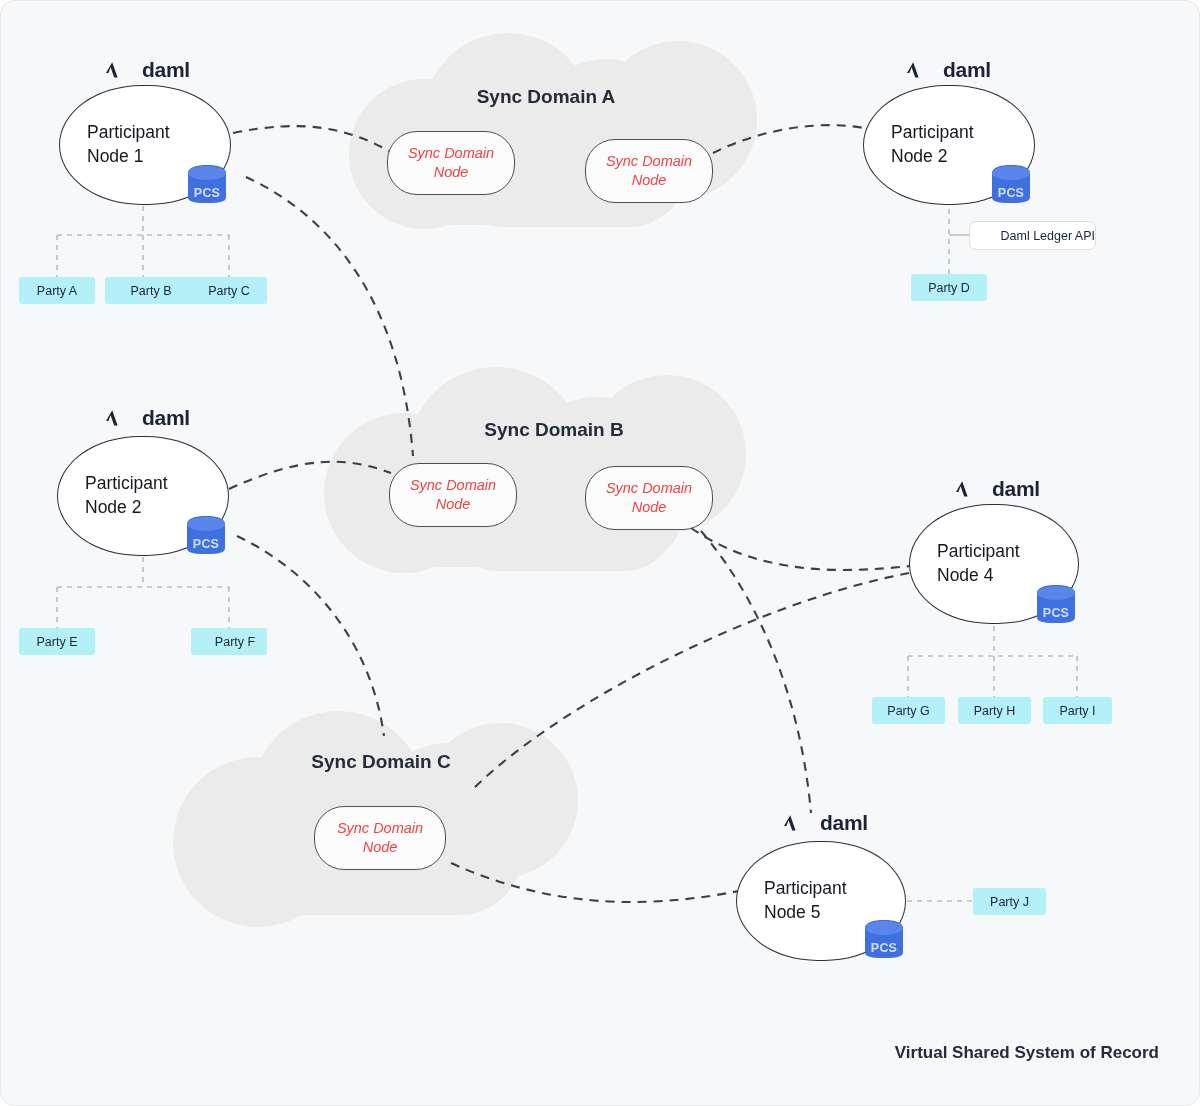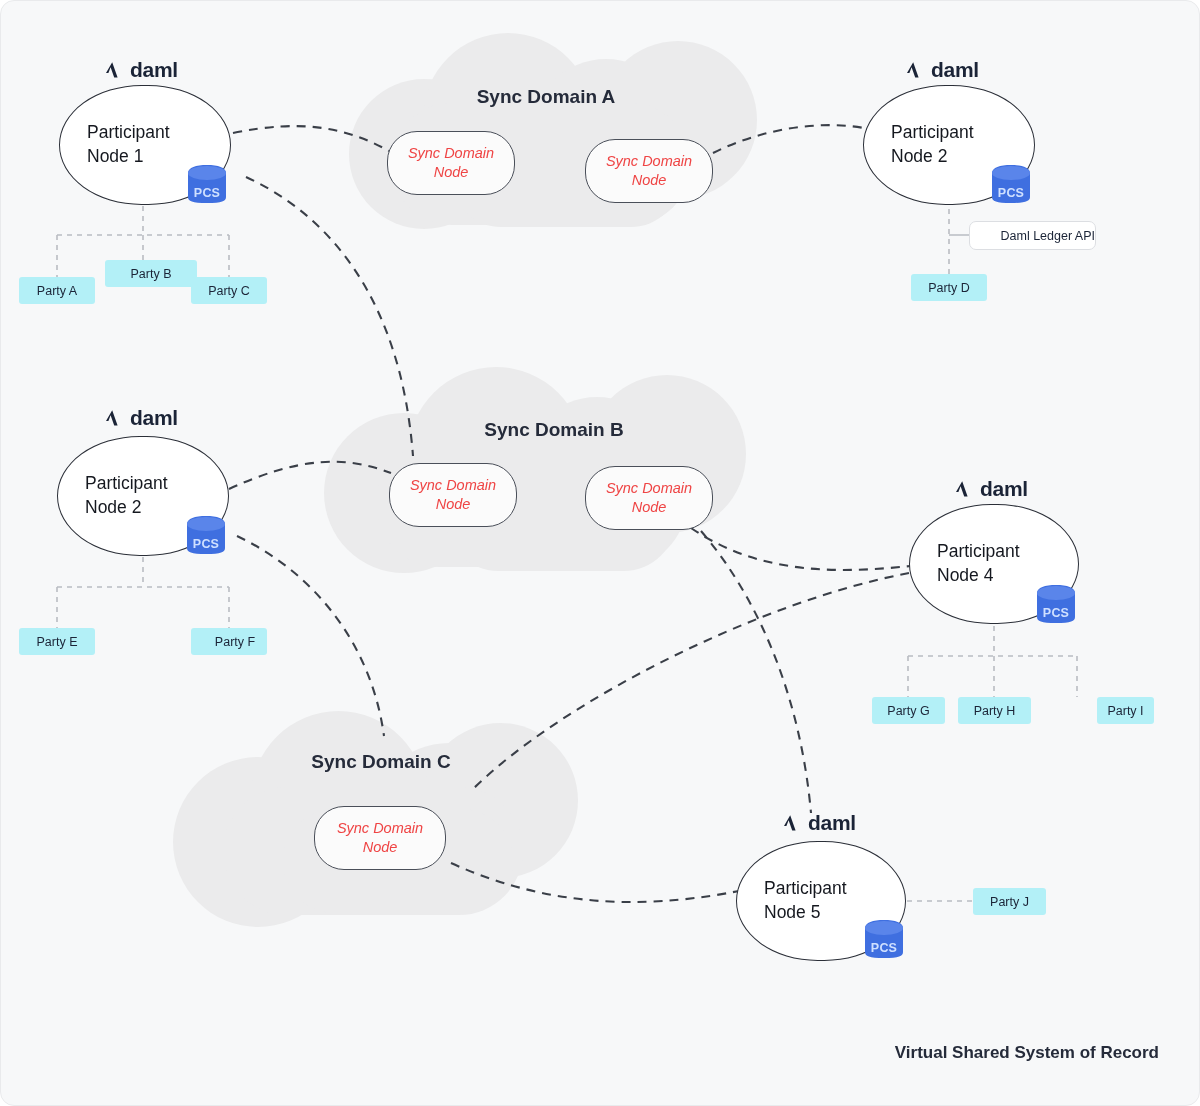--- a/index.html
+++ b/index.html
@@ -36,21 +36,21 @@
   .pnode .ptext{
     position:absolute;left:0;top:0;width:100%;height:100%;
     display:flex;flex-direction:column;justify-content:center;
     padding-left:28px;box-sizing:border-box;
     font-size:17.5px;color:#15181f;line-height:1.35;
   }
   .pnode .ptext span{display:block;}
 
   
   .daml{
-    position:absolute;display:flex;align-items:center;gap:10px;
+    position:absolute;display:flex;align-items:center;gap:22px;
     font-size:21px;font-weight:700;color:#1b2437;letter-spacing:-0.3px;
   }
   .daml .mark{
     display:inline-block;width:15px;height:18px;position:relative;
   }
   .daml .mark svg{display:block;}
 
   
   .pcs{
     position:absolute;width:42px;height:42px;
@@ -242,21 +242,21 @@
   <div class="pcs" style="left:185px;top:162px;">
     <svg width="42" height="42" viewBox="0 0 42 42">
       <path d="M2 10 C2 4.5 10 2 21 2 C32 2 40 4.5 40 10 L40 34 C40 38 36 40 21 40 C6 40 2 38 2 34 Z" fill="#3f6fe0"></path>
       <ellipse cx="21" cy="10" rx="19" ry="7" fill="#5a85ea"></ellipse>
     </svg>
     <div class="pcs-label">PCS</div>
   </div>
   <div class="party" style="left:18px;top:276px;width:76px;height:27px;">
     <span>Party A</span>
   </div>
-  <div class="party" style="left:104px;top:259px;width:92px;height:27px;">
+  <div class="party" style="left:104px;top:276px;width:92px;height:27px;">
     <span>Party B</span>
   </div>
   <div class="party" style="left:190px;top:276px;width:76px;height:27px;">
     <span>Party C</span>
   </div>
 
   <div class="daml" style="left:905px;top:57px;">
     <span class="mark">
       <svg width="15" height="18" viewBox="0 0 15 18">
           <path d="M7.2 1.2 L12.6 16.6 L9.2 16.6 L5.6 6.2 L3.4 12.0 L1.0 12.0 Z" fill="#1b2437"></path>
@@ -335,21 +335,21 @@
       <ellipse cx="21" cy="10" rx="19" ry="7" fill="#5a85ea"></ellipse>
     </svg>
     <div class="pcs-label">PCS</div>
   </div>
   <div class="party" style="left:871px;top:696px;width:73px;height:27px;">
     <span>Party G</span>
   </div>
   <div class="party" style="left:957px;top:696px;width:73px;height:27px;">
     <span>Party H</span>
   </div>
-  <div class="party" style="left:1096px;top:696px;width:57px;height:27px;">
+  <div class="party" style="left:1042px;top:696px;width:69px;height:27px;">
     <span>Party I</span>
   </div>
 
   <div class="daml" style="left:782px;top:810px;">
     <span class="mark">
       <svg width="15" height="18" viewBox="0 0 15 18">
           <path d="M7.2 1.2 L12.6 16.6 L9.2 16.6 L5.6 6.2 L3.4 12.0 L1.0 12.0 Z" fill="#1b2437"></path>
         </svg>
     </span>
     <span>daml</span>

